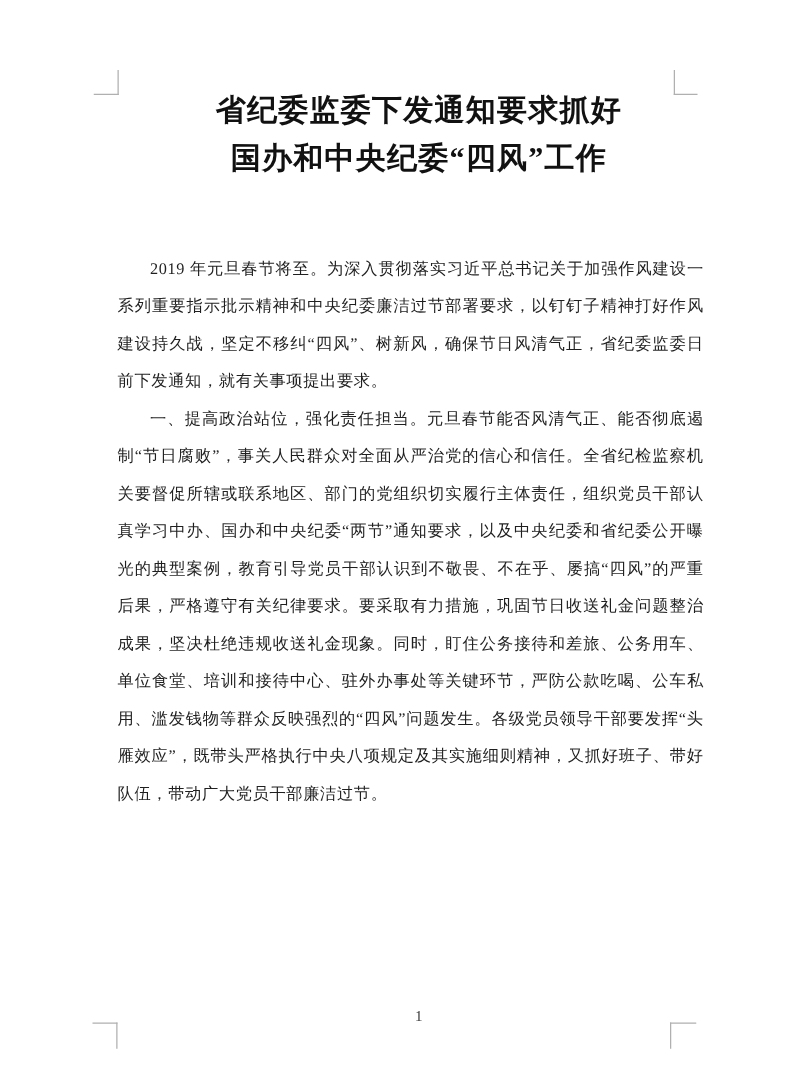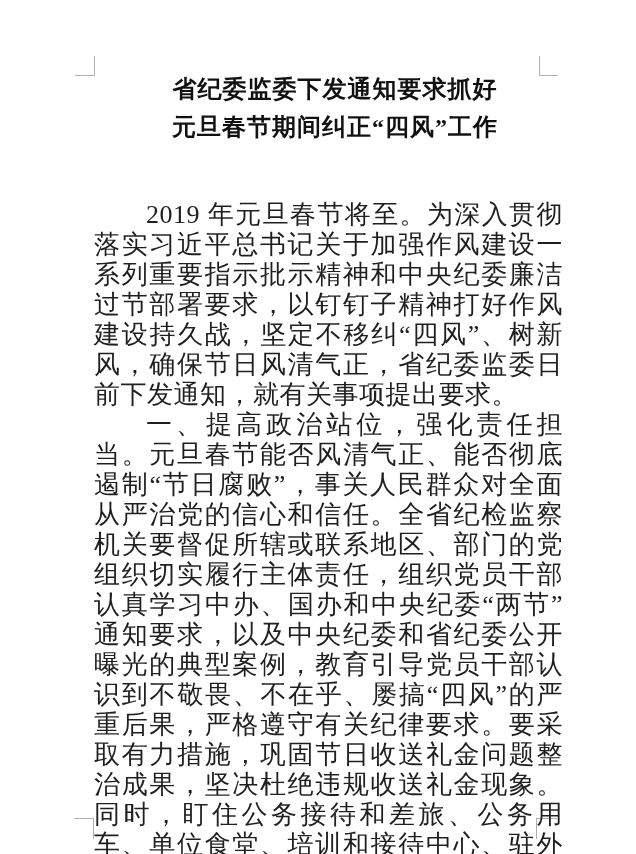--- a/index.html
+++ b/index.html
@@ -43,21 +43,21 @@
     color: #111111;
   }
   .body-text {
     position: absolute;
     left: 94px;
     width: 469px;
     top: 200px;
   }
   .body-text p {
     margin: 0;
-    font-size: 26px;
+    font-size: 13px;
     line-height: 30px;
     letter-spacing: 0.5px;
     text-align: justify;
     text-indent: 2em;
     color: #1f1f1f;
   }
   .body-text p .lead { font-weight: normal; }
   .page-number {
     position: absolute;
     left: 0; right: 6px;
@@ -74,21 +74,21 @@
 
   <div class="right-edge"></div>
 
   <div class="crop tl"></div>
   <div class="crop tr"></div>
   <div class="crop bl"></div>
   <div class="crop br"></div>
 
   <div class="title">
     <div>省纪委监委下发通知要求抓好</div>
-    <div>元旦春节期间纠正“四风”工作</div>
+    <div>国办和中央纪委“四风”工作</div>
   </div>
 
   <div class="body-text">
     <p><span>2019 年元旦春节将至。为深入贯彻落实习近平总书记关于加强作风建设一系列重要指示批示精神和中央纪委廉洁过节部署要求，以钉钉子精神打好作风建设持久战，坚定不移纠“四风”、树新风，确保节日风清气正，省纪委监委日前下发通知，就有关事项提出要求。</span></p>
     <p><span class="lead">一、提高政治站位，强化责任担当。</span><span>元旦春节能否风清气正、能否彻底遏制“节日腐败”，事关人民群众对全面从严治党的信心和信任。全省纪检监察机关要督促所辖或联系地区、部门的党组织切实履行主体责任，组织党员干部认真学习中办、国办和中央纪委“两节”通知要求，以及中央纪委和省纪委公开曝光的典型案例，教育引导党员干部认识到不敬畏、不在乎、屡搞“四风”的严重后果，严格遵守有关纪律要求。要采取有力措施，巩固节日收送礼金问题整治成果，坚决杜绝违规收送礼金现象。同时，盯住公务接待和差旅、公务用车、单位食堂、培训和接待中心、驻外办事处等关键环节，严防公款吃喝、公车私用、滥发钱物等群众反映强烈的“四风”问题发生。各级党员领导干部要发挥“头雁效应”，既带头严格执行中央八项规定及其实施细则精神，又抓好班子、带好队伍，带动广大党员干部廉洁过节。</span></p>
   </div>
 
   <div class="page-number">1</div>
 
 </div>

